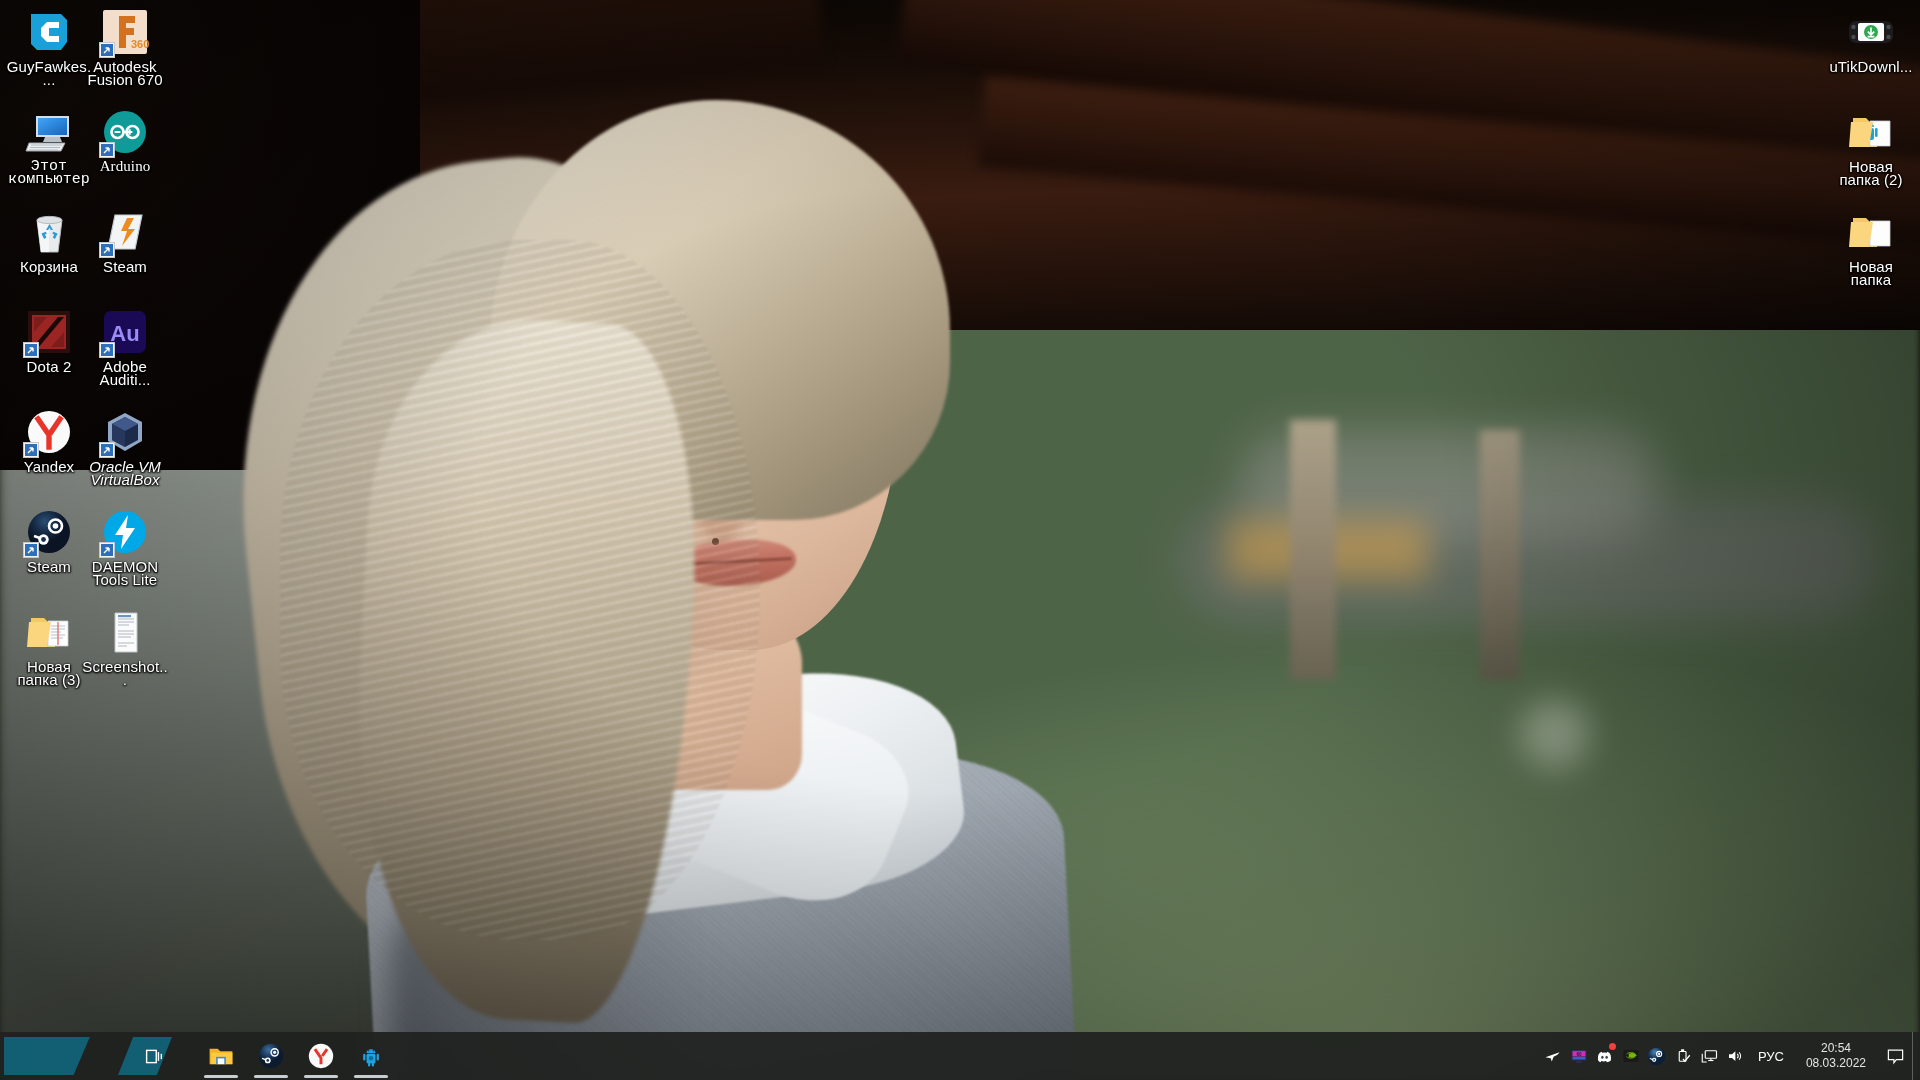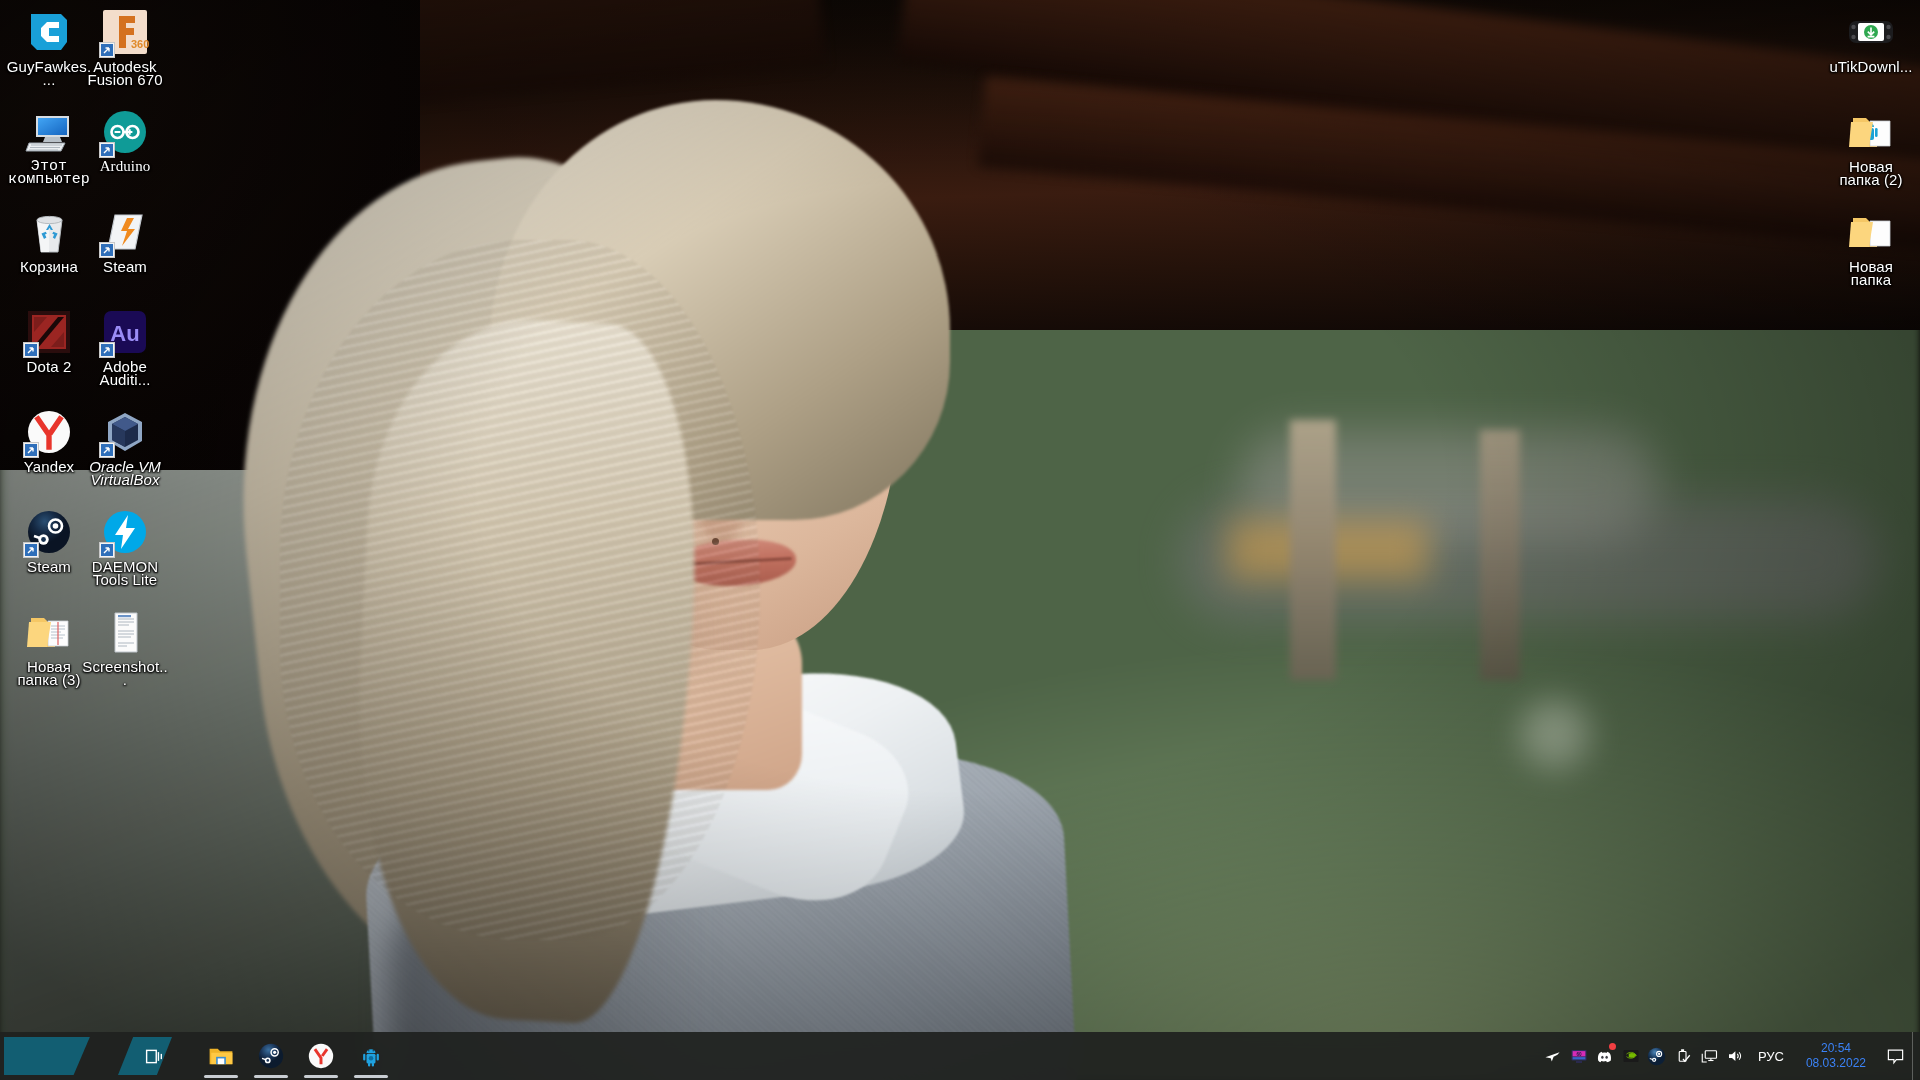--- a/index.html
+++ b/index.html
@@ -230,21 +230,21 @@
   }
   .tray {
     margin-left:auto; display:flex; align-items:center; height:56px;
   }
   .tray-ico { width: 26px; height:48px; display:flex; align-items:center; justify-content:center; position:relative;}
   .tray-lang {
     color:#fff; font-size:13px; padding: 0 10px; height:48px;
     display:flex; align-items:center;
   }
   .tray-clock {
-    color:#3b82f6; font-size:12px; line-height:15px; text-align:center;
+    color:#e5e5e5; font-size:12px; line-height:15px; text-align:center;
     padding: 0 12px; height:48px;
     display:flex; flex-direction:column; align-items:center; justify-content:center;
   }
   .tray-action {
     width: 34px; height:48px; display:flex; align-items:center; justify-content:center;
   }
   .show-desktop {
     width: 8px; height: 48px; border-left: 1px solid rgba(255,255,255,.28);
   }
 </style>

